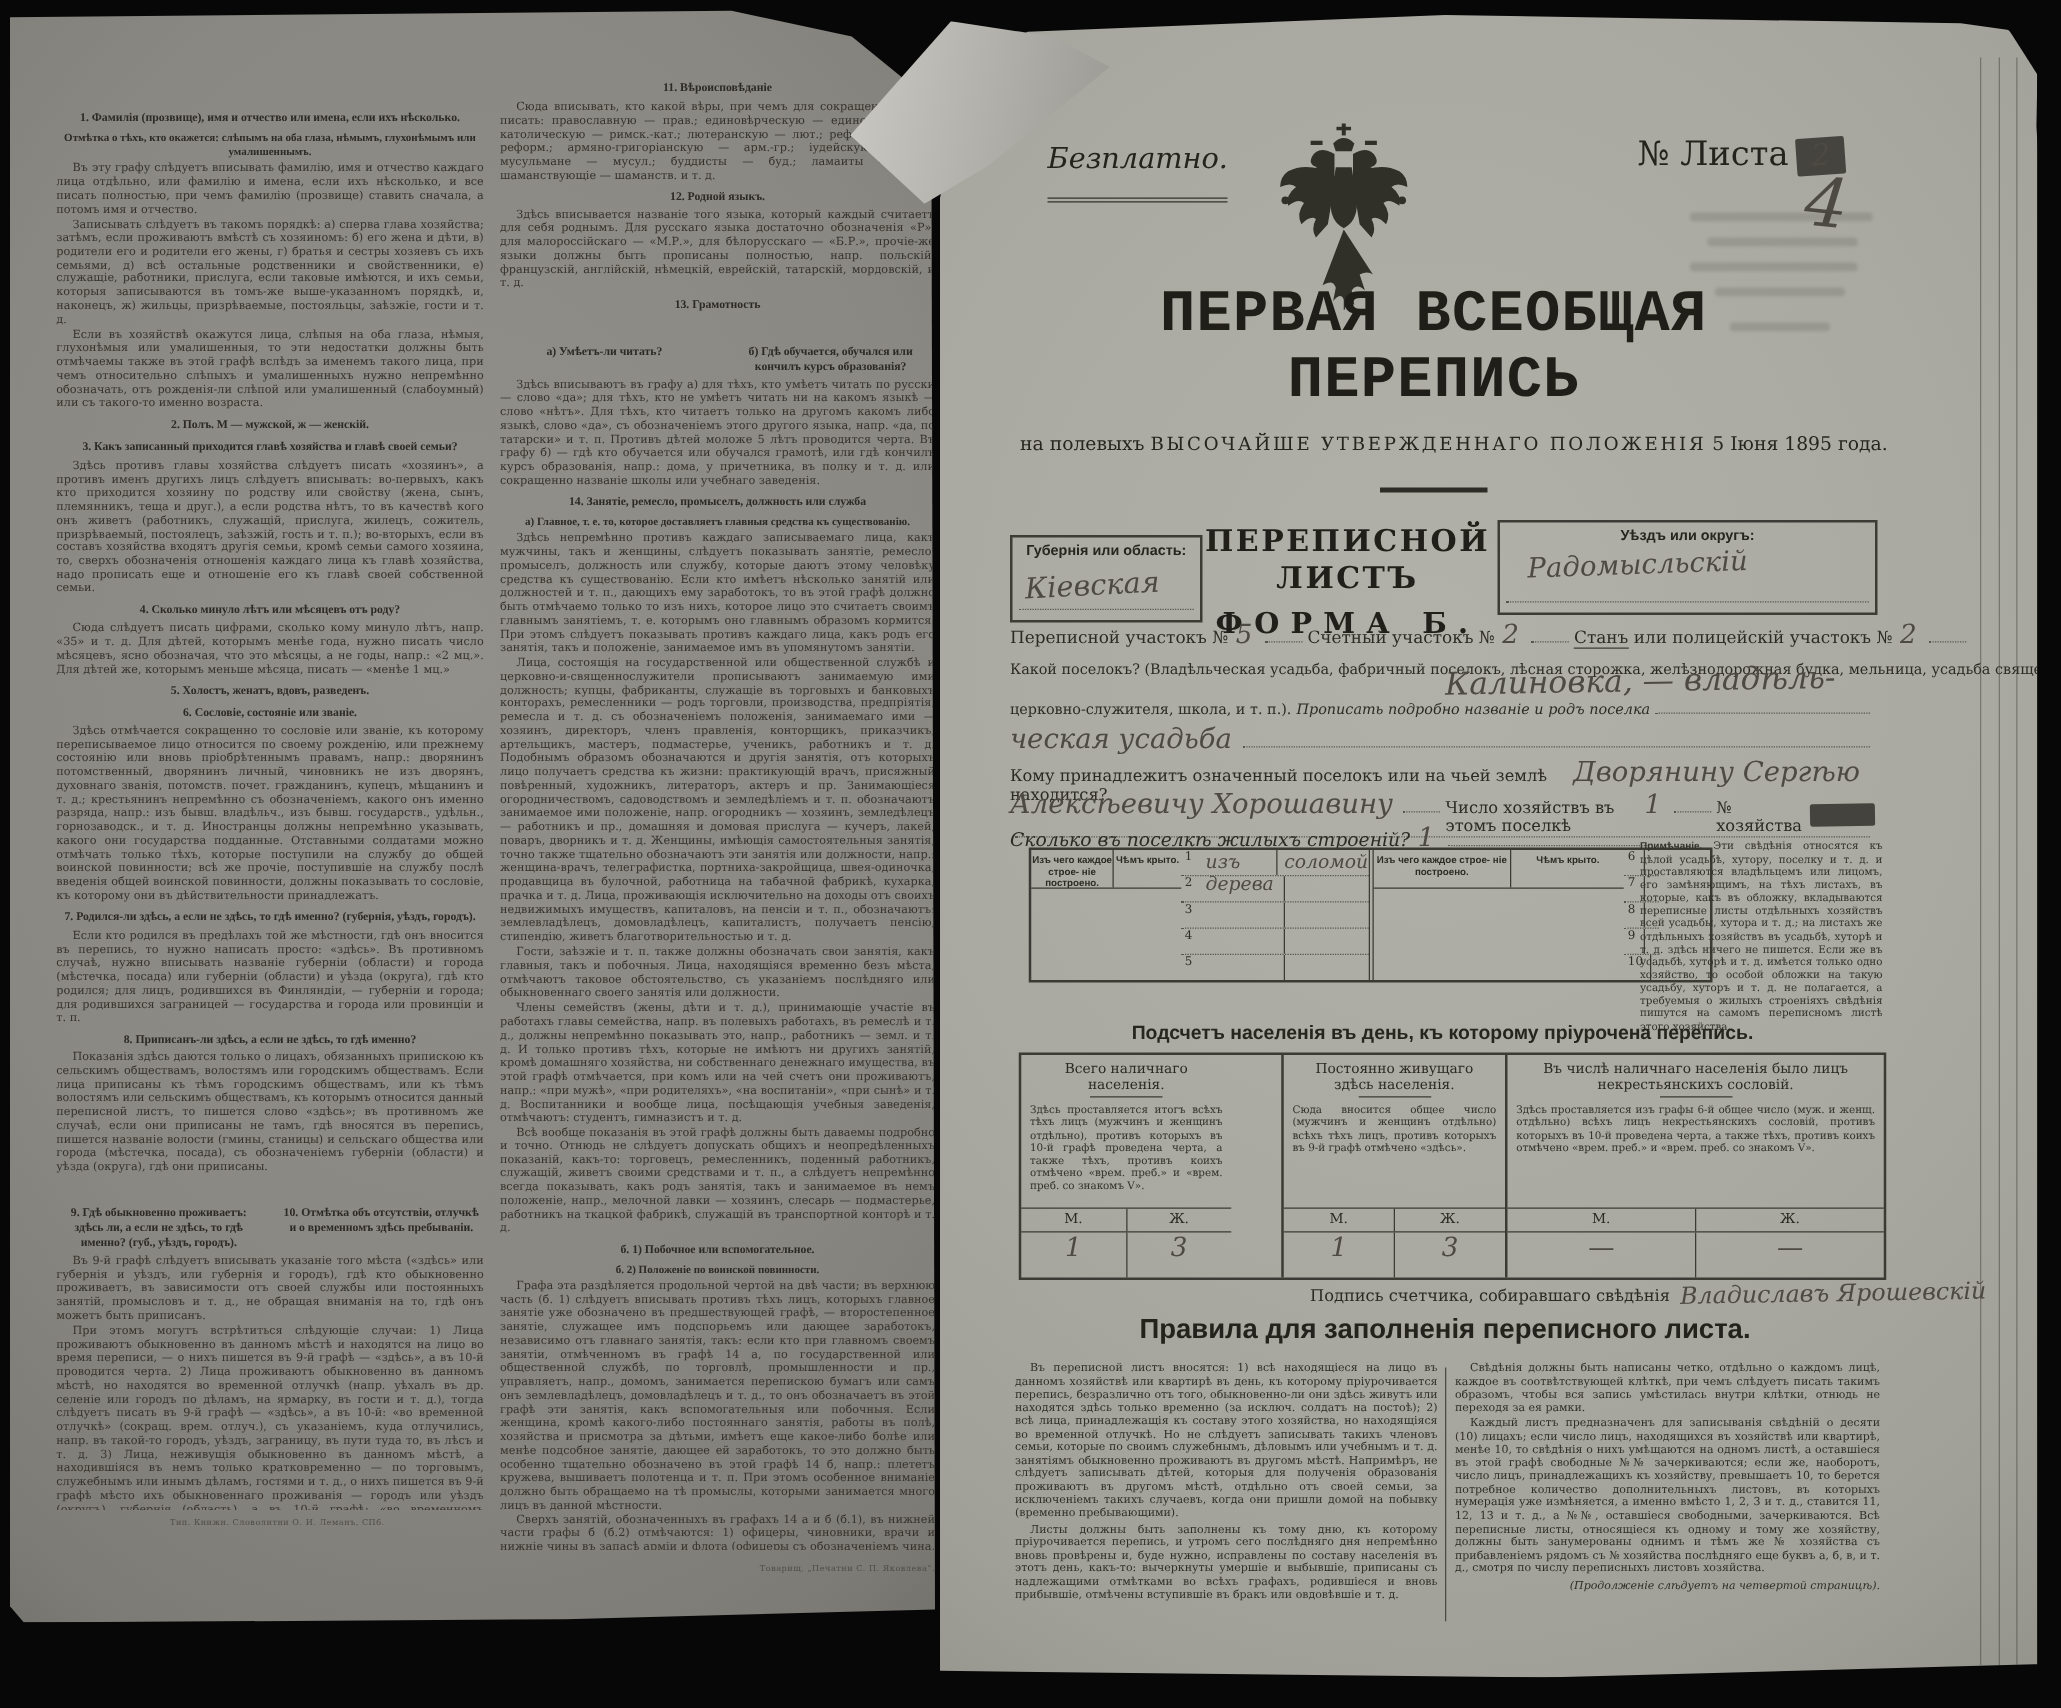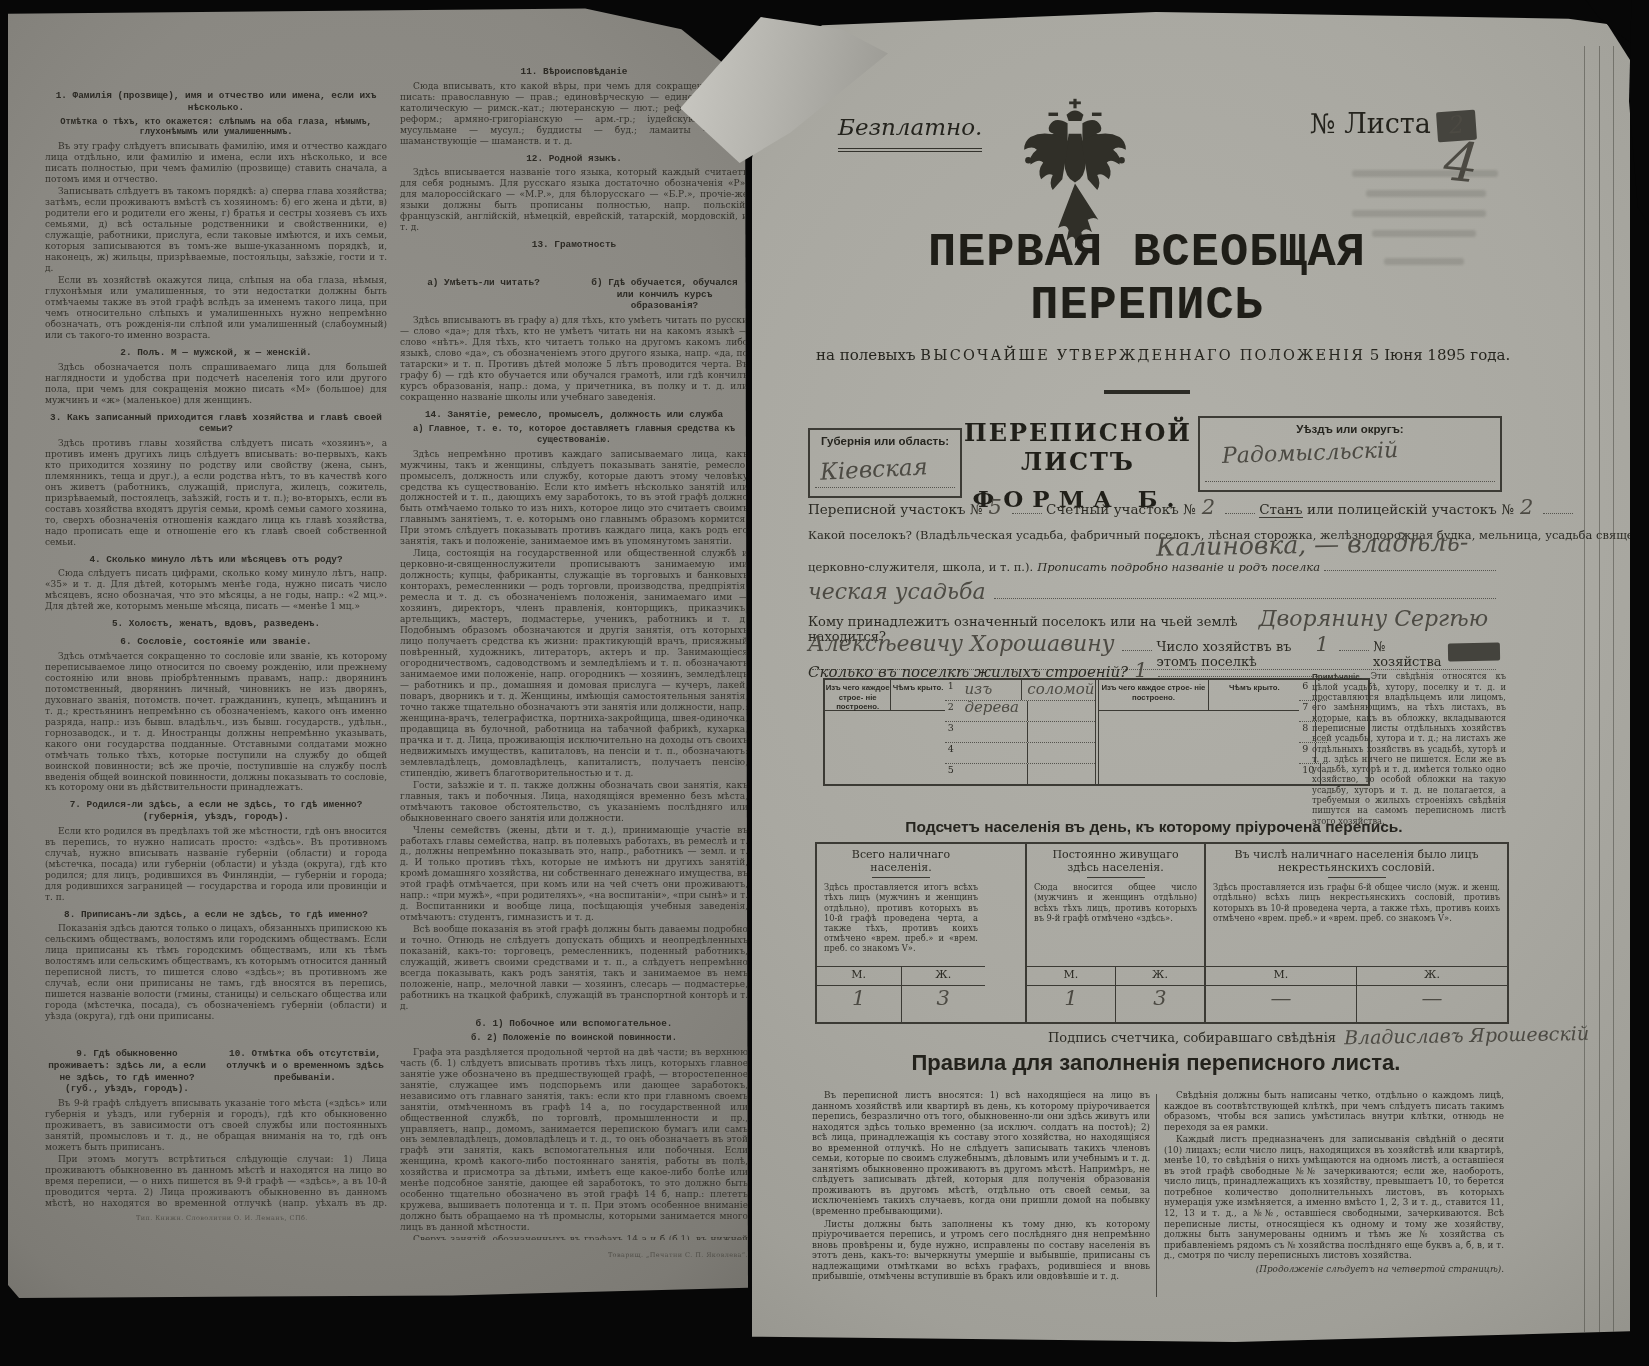--- a/index.html
+++ b/index.html
@@ -13,21 +13,21 @@
   
   .page-left{
     position:absolute;left:8px;top:6px;width:740px;height:1292px;
     background:radial-gradient(120% 95% at 48% 40%, #92908a 0%, #8a8882 45%, #7d7b75 70%, #615f5a 90%, #4a4944 100%);
     clip-path:polygon(0 0.6%,78% 0.2%,91% 1.8%,99.6% 5.8%,100% 99.2%,60% 99.8%,1.5% 100%,0 99%);
   }
   .col{position:absolute;color:#34322b;}
   .col1{left:37px;top:78px;width:342px;height:1124px;overflow:hidden;}
   .col2{left:392px;top:54px;width:348px;height:1180px;overflow:hidden;}
   .para{font-size:9px;line-height:1.22;text-align:justify;text-indent:13px;margin:0 0 1px;}
-  .sec-h{font-family:Liberation Mono, monospace;font-weight:bold;font-size:9.4px;line-height:1.25;text-align:center;margin:6px 3px 3px;color:#2c2a24;}
+  .sec-h{font-family:Liberation Serif, serif;font-weight:bold;font-size:9.4px;line-height:1.25;text-align:center;margin:6px 3px 3px;color:#2c2a24;}
   .sec-h2{font-size:8.8px;margin-top:1px;}
   .split-h{display:flex;gap:14px;align-items:flex-start;margin-top:20px;}
   .split-h .half{flex:1;}
   .imprint{position:absolute;font-size:6.5px;color:#4f4d47;letter-spacing:.4px;}
   .imprint1{left:128px;top:1208px;}
   .imprint2{left:395px;top:1245px;width:345px;text-align:right;}
 
   
   .flap{
     position:absolute;left:676px;top:14px;width:212px;height:152px;z-index:5;
@@ -43,21 +43,21 @@
     clip-path:polygon(0 11%,2.6% 3%,8% 1%,46% 0,93% .5%,97.4% .9%,100% 3.6%,100% 99.2%,55% 100%,0 99.6%);
     color:#2b2a23;
   }
   .edge{position:absolute;top:34px;bottom:10px;width:1px;background:rgba(58,57,52,.45);}
   .e1{left:832px;} .e2{left:847px;} .e3{left:861px;}
   .step{position:absolute;background:#070707;z-index:6;}
   .step1{left:1572px;top:0;width:77px;height:55px;clip-path:polygon(18% 0,100% 0,100% 100%,60% 62%,34% 30%);}
   .step2{left:1624px;top:0;width:25px;height:225px;clip-path:polygon(30% 0,100% 0,100% 100%,55% 92%,20% 45%);}
 
   .free{position:absolute;left:86px;top:102px;font-style:italic;font-size:23px;color:#24231d;}
-  .free span{border-bottom:4px double #33322c;padding-bottom:8px;}
+  .free span{border-bottom:4px double #33322c;padding-bottom:18px;}
 
   .eagle{position:absolute;left:270px;top:86px;width:106px;height:150px;}
 
   .sheetno{position:absolute;left:558px;top:96px;font-size:27px;color:#24231d;white-space:nowrap;}
   .smudge{display:inline-block;background:#45443e;color:#8f8e86;font-style:italic;padding:0 12px 2px;transform:rotate(-4deg);font-size:24px;border-radius:2px;margin-left:6px;}
   .big4{position:absolute;left:692px;top:124px;font-size:54px;font-style:italic;color:#494740;transform:rotate(6deg);line-height:1;}
   .bleed{position:absolute;left:600px;width:146px;height:7px;background:rgba(48,47,42,.15);filter:blur(1.1px);border-radius:3px;}
 
   .t1{position:absolute;left:88px;top:214px;width:614px;text-align:center;font-family:Liberation Mono, monospace;font-weight:bold;font-size:47px;letter-spacing:1px;color:#1f1e18;}
   .t2{position:absolute;left:90px;top:288px;width:610px;text-align:center;font-size:28px;color:#24231c;}
@@ -141,21 +141,20 @@
 <div class="stage">
 
   <div class="page-left">
     <div class="col col1">
         <div class="sec-h">1. Фамилія (прозвище), имя и отчество или имена, если ихъ нѣсколько.</div>
         <div class="sec-h sec-h2">Отмѣтка о тѣхъ, кто окажется: слѣпымъ на оба глаза, нѣмымъ, глухонѣмымъ или умалишеннымъ.</div>
         <p class="para">Въ эту графу слѣдуетъ вписывать фамилію, имя и отчество каждаго лица отдѣльно, или фамилію и имена, если ихъ нѣсколько, и все писать полностью, при чемъ фамилію (прозвище) ставить сначала, а потомъ имя и отчество.</p>
         <p class="para">Записывать слѣдуетъ въ такомъ порядкѣ: а) сперва глава хозяйства; затѣмъ, если проживаютъ вмѣстѣ съ хозяиномъ: б) его жена и дѣти, в) родители его и родители его жены, г) братья и сестры хозяевъ съ ихъ семьями, д) всѣ остальные родственники и свойственники, е) служащіе, работники, прислуга, если таковые имѣются, и ихъ семьи, которыя записываются въ томъ-же выше-указанномъ порядкѣ, и, наконецъ, ж) жильцы, призрѣваемые, постояльцы, заѣзжіе, гости и т. д.</p>
         <p class="para">Если въ хозяйствѣ окажутся лица, слѣпыя на оба глаза, нѣмыя, глухонѣмыя или умалишенныя, то эти недостатки должны быть отмѣчаемы также въ этой графѣ вслѣдъ за именемъ такого лица, при чемъ относительно слѣпыхъ и умалишенныхъ нужно непремѣнно обозначать, отъ рожденія-ли слѣпой или умалишенный (слабоумный) или съ такого-то именно возраста.</p>
         <div class="sec-h">2. Полъ. М — мужской, ж — женскій.</div>
-        <p class="para">Здѣсь обозначается полъ спрашиваемаго лица для большей наглядности и удобства при подсчетѣ населенія того или другого пола, при чемъ для сокращенія можно писать «М» (большое) для мужчинъ и «ж» (маленькое) для женщинъ.</p>
         <div class="sec-h">3. Какъ записанный приходится главѣ хозяйства и главѣ своей семьи?</div>
         <p class="para">Здѣсь противъ главы хозяйства слѣдуетъ писать «хозяинъ», а противъ именъ другихъ лицъ слѣдуетъ вписывать: во-первыхъ, какъ кто приходится хозяину по родству или свойству (жена, сынъ, племянникъ, теща и друг.), а если родства нѣтъ, то въ качествѣ кого онъ живетъ (работникъ, служащій, прислуга, жилецъ, сожитель, призрѣваемый, постоялецъ, заѣзжій, гость и т. п.); во-вторыхъ, если въ составъ хозяйства входятъ другія семьи, кромѣ семьи самого хозяина, то, сверхъ обозначенія отношенія каждаго лица къ главѣ хозяйства, надо прописать еще и отношеніе его къ главѣ своей собственной семьи.</p>
         <div class="sec-h">4. Сколько минуло лѣтъ или мѣсяцевъ отъ роду?</div>
         <p class="para">Сюда слѣдуетъ писать цифрами, сколько кому минуло лѣтъ, напр. «35» и т. д. Для дѣтей, которымъ менѣе года, нужно писать число мѣсяцевъ, ясно обозначая, что это мѣсяцы, а не годы, напр.: «2 мц.». Для дѣтей же, которымъ меньше мѣсяца, писать — «менѣе 1 мц.»</p>
         <div class="sec-h">5. Холостъ, женатъ, вдовъ, разведенъ.</div>
         <div class="sec-h">6. Сословіе, состояніе или званіе.</div>
         <p class="para">Здѣсь отмѣчается сокращенно то сословіе или званіе, къ которому переписываемое лицо относится по своему рожденію, или прежнему состоянію или вновь пріобрѣтеннымъ правамъ, напр.: дворянинъ потомственный, дворянинъ личный, чиновникъ не изъ дворянъ, духовнаго званія, потомств. почет. гражданинъ, купецъ, мѣщанинъ и т. д.; крестьянинъ непремѣнно съ обозначеніемъ, какого онъ именно разряда, напр.: изъ бывш. владѣльч., изъ бывш. государств., удѣльн., горнозаводск., и т. д. Иностранцы должны непремѣнно указывать, какого они государства подданные. Отставными солдатами можно отмѣчать только тѣхъ, которые поступили на службу до общей воинской повинности; всѣ же прочіе, поступившіе на службу послѣ введенія общей воинской повинности, должны показывать то сословіе, къ которому они въ дѣйствительности принадлежатъ.</p>
         <div class="sec-h">7. Родился-ли здѣсь, а если не здѣсь, то гдѣ именно? (губернія, уѣздъ, городъ).</div>
         <p class="para">Если кто родился въ предѣлахъ той же мѣстности, гдѣ онъ вносится въ перепись, то нужно написать просто: «здѣсь». Въ противномъ случаѣ, нужно вписывать названіе губерніи (области) и города (мѣстечка, посада) или губерніи (области) и уѣзда (округа), гдѣ кто родился; для лицъ, родившихся въ Финляндіи, — губерніи и города; для родившихся заграницей — государства и города или провинціи и т. п.</p>
         <div class="sec-h">8. Приписанъ-ли здѣсь, а если не здѣсь, то гдѣ именно?</div>

